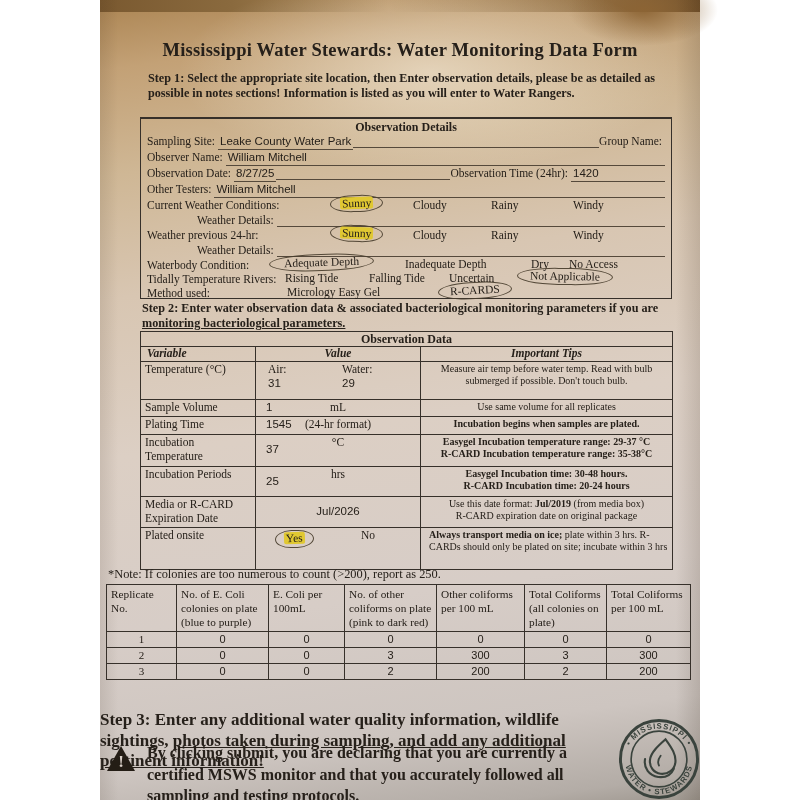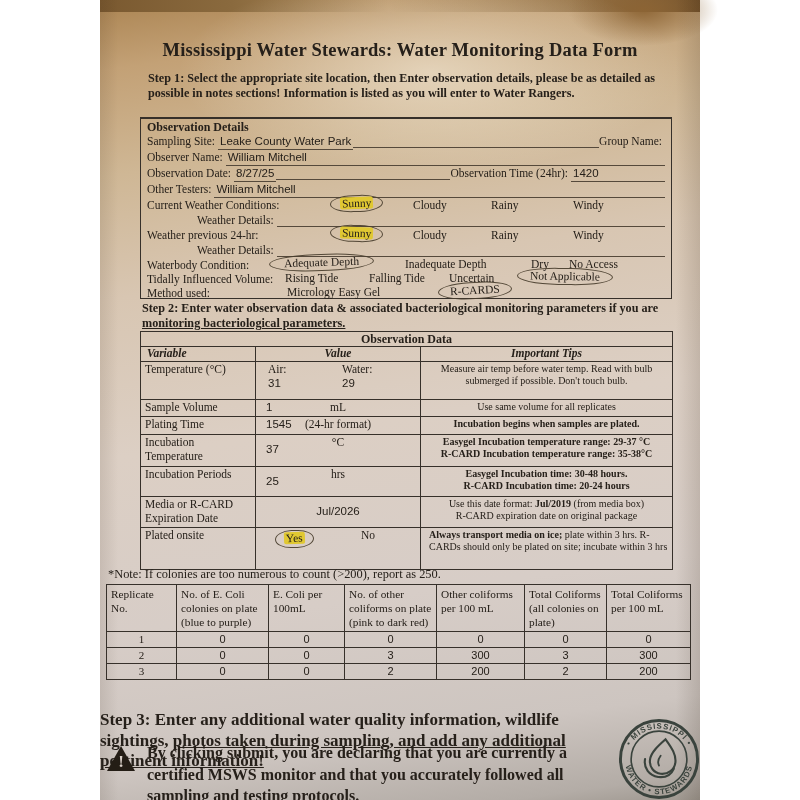--- a/index.html
+++ b/index.html
@@ -21,21 +21,21 @@
   h1.title{top:40px;left:0;width:100%;text-align:center;font-size:18.5px;margin:0;font-weight:bold;letter-spacing:.2px;}
   .step{font-weight:bold;font-size:12.2px;line-height:1.22;margin:0;}
   .step1{top:71px;left:48px;width:540px;}
   .step2{top:301px;left:42px;width:540px;}
   .step3{top:710px;left:0px;width:525px;font-size:17px;}
   .u{text-decoration:underline;}
 
   
   .od-box{top:117px;left:40px;width:532px;height:182px;border:1.6px solid #36302a;border-top-width:2.2px;
           box-sizing:border-box;font-size:11.5px;padding:1px 6px 0 6px;}
-  .od-title{font-weight:bold;font-size:12px;height:14px;line-height:14px;}
+  .od-title{text-align:center;font-weight:bold;font-size:12px;height:14px;line-height:14px;}
   .od-row{display:flex;height:16px;line-height:14px;white-space:nowrap;}
   .od-row.h15{height:15px;} .od-row.h14{height:14px;}
   .lab{flex:0 0 auto;padding-right:3px;}
   .hand{font-family:"Liberation Sans","DejaVu Sans",sans-serif;padding:0 2px;border-bottom:1.2px solid #55493b;}
   .fill{flex:1 1 auto;border-bottom:1.2px solid #55493b;height:13px;}
   .optrow{position:relative;}
   .optrow .opt{position:absolute;bottom:1px;}
   .indent{margin-left:50px;}
   .hl{background:#e0c832;padding:0 2px;border-radius:2px;}
   .circled{border:1.8px solid rgba(72,61,45,.92);border-radius:50%/58%;padding:1px 9px 2px 9px;margin-left:-9px;transform:rotate(-2deg);display:inline-block;line-height:12px;}
@@ -144,21 +144,21 @@
 
       <div class="od-row h14 optrow">
         <span class="lab">Waterbody Condition:</span>
         <span class="opt" style="left:136px"><span class="circled" style="padding:1px 14px 2px;margin-left:-14px">Adequate Depth</span></span>
         <span class="opt" style="left:258px">Inadequate Depth</span>
         <span class="opt" style="left:384px">Dry</span>
         <span class="opt" style="left:422px">No Access</span>
       </div>
 
       <div class="od-row h14 optrow">
-        <span class="lab">Tidally Influenced Volume:</span>
+        <span class="lab">Tidally Temperature Rivers:</span>
         <span class="opt" style="left:138px">Rising Tide</span>
         <span class="opt" style="left:222px">Falling Tide</span>
         <span class="opt" style="left:302px">Uncertain</span>
         <span class="opt" style="left:382px"><span class="circled" style="padding:1px 12px 2px;margin-left:-12px;transform:rotate(1deg)">Not Applicable</span></span>
       </div>
 
       <div class="od-row h14 optrow">
         <span class="lab">Method used:</span>
         <span class="opt" style="left:140px">Micrology Easy Gel</span>
         <span class="opt" style="left:302px"><span class="circled" style="padding:1px 11px 2px;margin-left:-11px;transform:rotate(-3deg)">R-CARDS</span></span>

